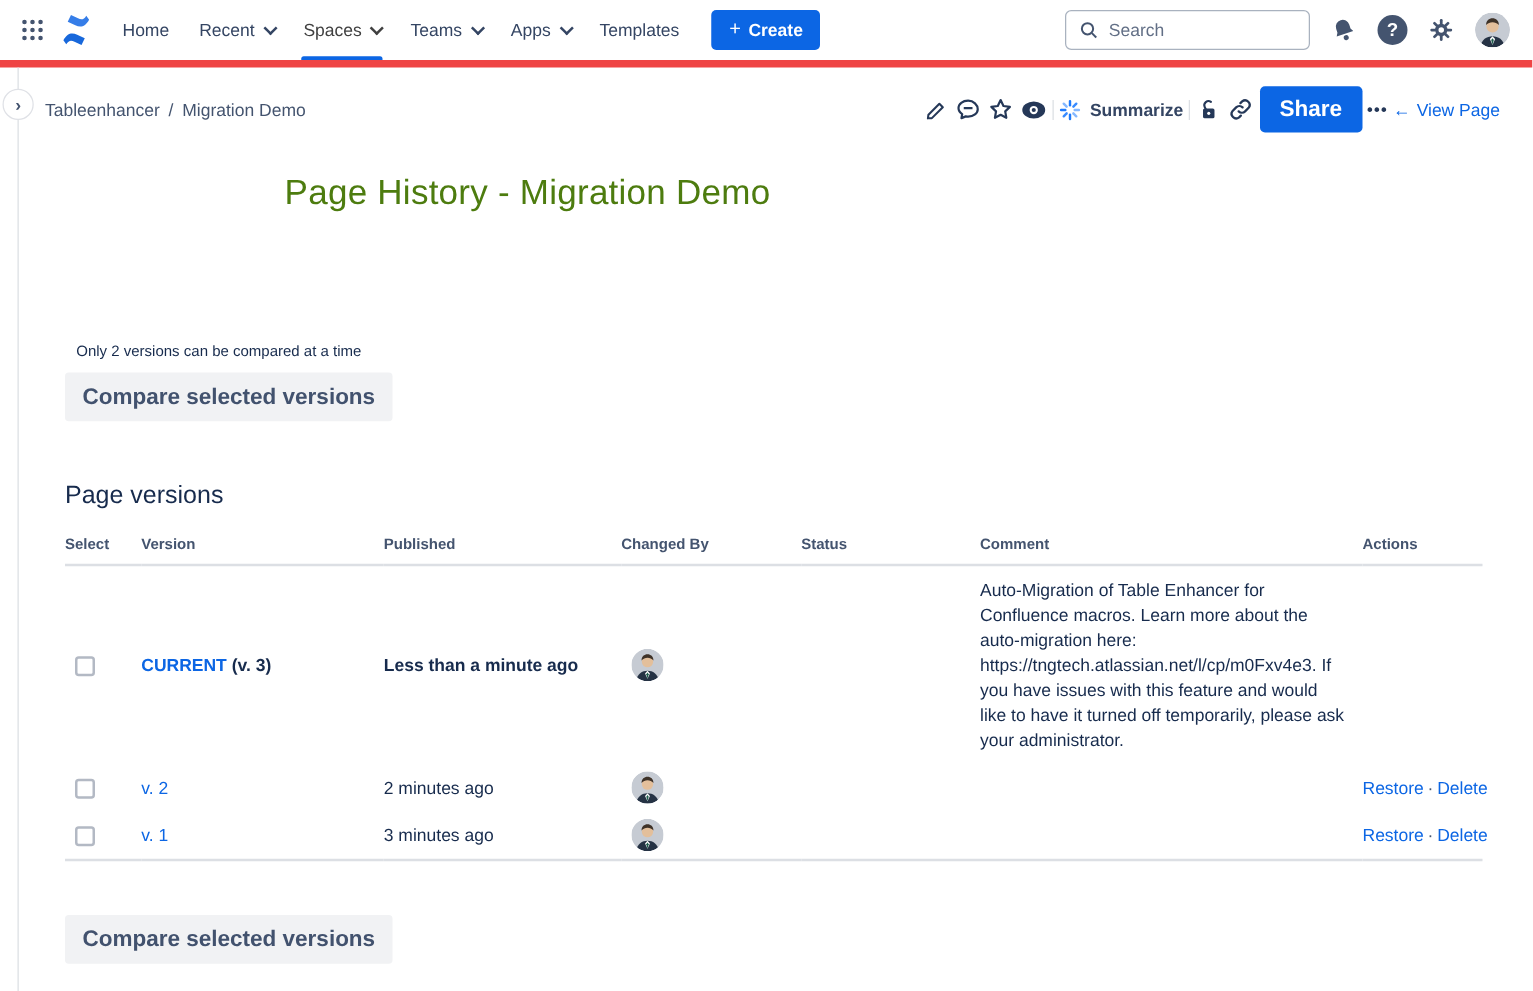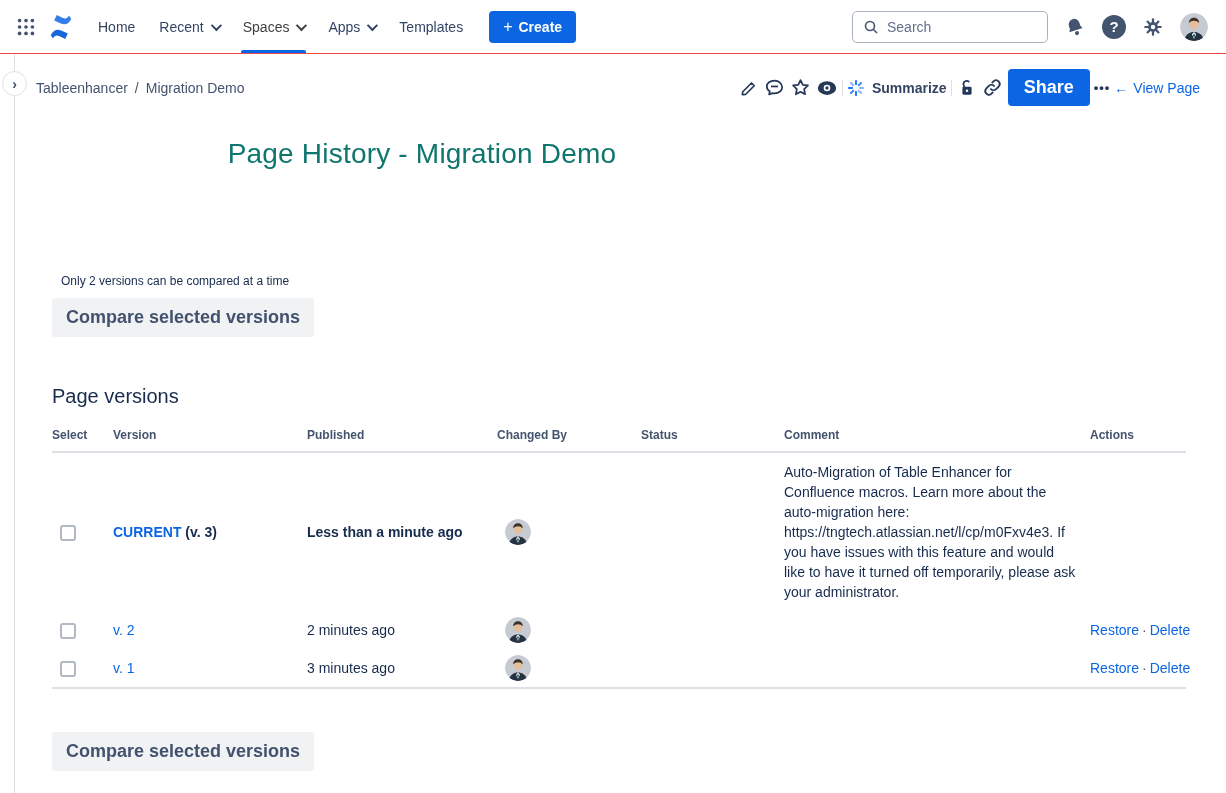--- a/index.html
+++ b/index.html
@@ -1,19 +1,19 @@
 <!DOCTYPE html>
 <html><head>
 <meta charset="utf-8">
 <style>
   * { margin:0; padding:0; box-sizing:border-box; }
   html,body { width:1226px; height:793px; background:#fff; font-family:"Liberation Sans","DejaVu Sans",sans-serif; color:#172B4D; overflow:hidden; }
 
   
-  .topnav { height:54px; display:flex; align-items:center; padding:0 18px 0 10px; border-bottom:1px solid #ef4444; }
+  .topnav { height:54px; display:flex; align-items:center; padding:0 18px 0 10px; border-bottom:6px solid #ef4444; }
   .nav-left { display:flex; align-items:center; height:100%; }
   .appswitcher { width:32px; height:32px; display:flex; align-items:center; justify-content:center; border-radius:4px; cursor:pointer; }
   .conf-logo { width:34px; height:32px; display:flex; align-items:center; justify-content:center; margin:0 8px 0 2px; }
   .nav-items { display:flex; align-items:center; height:100%; }
   .nav-item { position:relative; height:100%; display:flex; align-items:center; gap:5px; padding:0 12px; font-size:14px; font-weight:500; color:#344563; cursor:pointer; white-space:nowrap; }
   .nav-item.active { color:#404040; }
   .nav-item.active::after { content:""; position:absolute; left:10px; right:10px; bottom:0; height:3px; background:#0C66E4; border-radius:2px 2px 0 0; }
   .caret { width:8px; height:8px; border-right:2px solid currentColor; border-bottom:2px solid currentColor; transform:rotate(45deg) translateY(-2px); margin-left:2px; }
   .create-btn { display:flex; align-items:center; gap:6px; background:#0C66E4; color:#fff; font-size:14px; font-weight:600; border:none; border-radius:4px; padding:8px 14px; margin-left:14px; cursor:pointer; }
   .create-plus { font-size:16px; font-weight:400; line-height:1; }
@@ -36,21 +36,21 @@
   .breadcrumb .crumb { cursor:pointer; }
   .toolbar { display:flex; align-items:center; gap:4px; }
   .tb-icon { width:22px; height:22px; display:flex; align-items:center; justify-content:center; color:#253858; cursor:pointer; }
   .tb-divider { width:1px; height:16px; background:#DCDFE4; }
   .summarize { display:flex; align-items:center; gap:7px; font-size:14px; font-weight:600; color:#344563; cursor:pointer; }
   .share-btn { background:#0C66E4; color:#fff; font-size:18px; font-weight:600; border:none; border-radius:4px; padding:8px 16px; cursor:pointer; }
   .more-dots { color:#253858; font-size:13px; letter-spacing:1px; font-weight:700; cursor:pointer; }
   .view-page { color:#0C66E4; font-size:14px; display:flex; gap:5px; align-items:center; cursor:pointer; text-decoration:none; }
 
   .title-wrap { width:740px; margin:32px 0 0 52px; text-align:center; }
-  .page-title { font-size:28px; font-weight:500; color:#0f766e; letter-spacing:.2px; }
+  .page-title { font-size:28px; font-weight:500; color:#4d7c0f; letter-spacing:.2px; }
 
   .note { margin:104px 0 0 61px; font-size:12px; color:#172B4D; }
   .compare-btn { display:inline-block; margin:10px 0 0 52px; background:#F1F2F4; color:#42526E; font-size:18px; font-weight:700; border:none; border-radius:3px; padding:9px 14px; cursor:pointer; font-family:inherit; }
 
   .versions-heading { margin:48px 0 0 52px; font-size:20px; font-weight:500; color:#172B4D; }
 
   table.versions { margin:14px 0 0 52px; border-collapse:collapse; table-layout:fixed; width:1134px; }
   table.versions col.c-select { width:61px; } col.c-version { width:194px; } col.c-published { width:190px; }
   col.c-changed { width:144px; } col.c-status { width:143px; } col.c-comment { width:306px; } col.c-actions { width:96px; }
   table.versions th { text-align:left; font-size:12px; font-weight:700; color:#44546F; padding:6px 0 9px; border-bottom:2px solid #DCDFE4; }
@@ -100,20 +100,24 @@
     <nav class="nav-items">
       <div class="nav-item">
           <span>Home</span>
         </div>
       <div class="nav-item">
           <span>Recent</span>
           <span class="caret"></span>
         </div>
       <div class="nav-item active">
           <span>Spaces</span>
+          <span class="caret"></span>
+        </div>
+      <div class="nav-item">
+          <span>Teams</span>
           <span class="caret"></span>
         </div>
       <div class="nav-item">
           <span>Apps</span>
           <span class="caret"></span>
         </div>
       <div class="nav-item">
           <span>Templates</span>
         </div>
     </nav>

